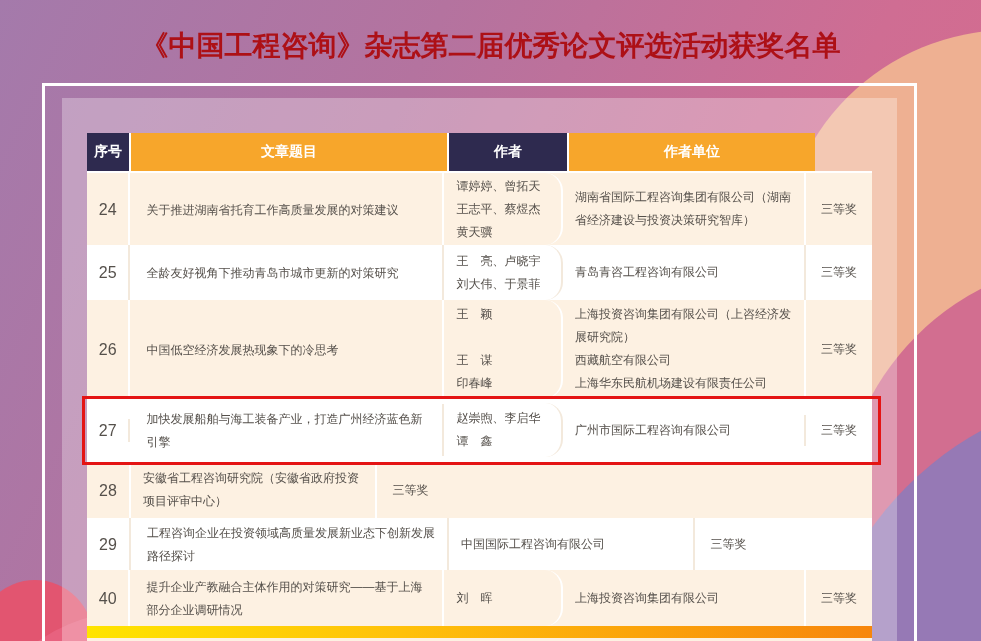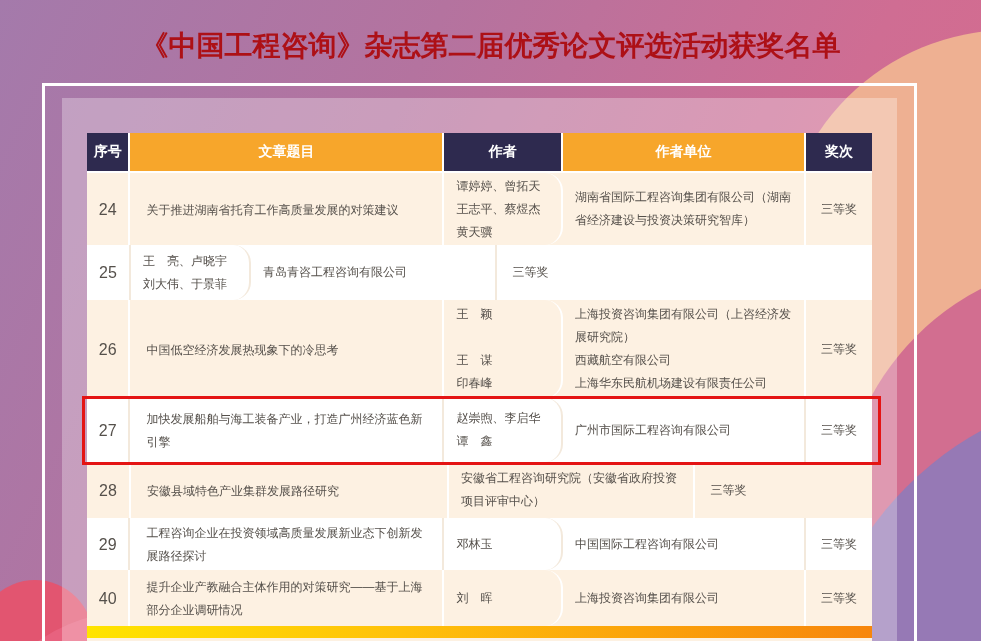--- a/index.html
+++ b/index.html
@@ -90,69 +90,67 @@
 
   <div class="card-outline"></div>
   <div class="card-panel"></div>
 
   <div class="award-table">
     <div class="thead">
       <div class="th th-navy c0">序号</div>
       <div class="th th-orange c1">文章题目</div>
       <div class="th th-navy c2">作者</div>
       <div class="th th-orange c3">作者单位</div>
-      <div class="th th-navy c4">奖次</div>
     </div>
     <div id="tbody">
         <div class="trow cream" style="height: 72px;">
     <div class="cell cell-num c0">24</div>
     <div class="cell cell-title c1">关于推进湖南省托育工作高质量发展的对策建议</div>
     <div class="cell cell-authors c2">谭婷婷、曾拓天
 王志平、蔡煜杰
 黄天骥</div>
     <div class="cell cell-org c3">湖南省国际工程咨询集团有限公司（湖南省经济建设与投资决策研究智库）</div>
     <div class="cell cell-award c4">三等奖</div>
   </div>
         <div class="trow white" style="height: 55px;">
     <div class="cell cell-num c0">25</div>
+    <div class="cell cell-title c1">全龄友好视角下推动青岛市城市更新的对策研究</div>
     <div class="cell cell-authors c2">王　亮、卢晓宇
 刘大伟、于景菲</div>
     <div class="cell cell-org c3">青岛青咨工程咨询有限公司</div>
     <div class="cell cell-award c4">三等奖</div>
   </div>
         <div class="trow cream" style="height: 98px;">
     <div class="cell cell-num c0">26</div>
     <div class="cell cell-title c1">中国低空经济发展热现象下的冷思考</div>
     <div class="cell cell-authors c2">王　颖
 
 王　谋
 印春峰</div>
     <div class="cell cell-org c3">上海投资咨询集团有限公司（上咨经济发展研究院）
 西藏航空有限公司
 上海华东民航机场建设有限责任公司</div>
     <div class="cell cell-award c4">三等奖</div>
   </div>
-        <div class="trow white" style="height: 64px;">
+        <div class="trow white" style="height: 64px; align-items: center;">
     <div class="cell cell-num c0">27</div>
     <div class="cell cell-title c1">加快发展船舶与海工装备产业，打造广州经济蓝色新引擎</div>
     <div class="cell cell-authors c2">赵崇煦、李启华
 谭　鑫</div>
     <div class="cell cell-org c3">广州市国际工程咨询有限公司</div>
     <div class="cell cell-award c4">三等奖</div>
   </div>
         <div class="trow cream" style="height: 56px;">
     <div class="cell cell-num c0">28</div>
-    <div class="cell cell-title c1">安徽县域特色产业集群发展路径研究</div>
     <div class="cell cell-org c3">安徽省工程咨询研究院（安徽省政府投资项目评审中心）</div>
     <div class="cell cell-award c4">三等奖</div>
   </div>
         <div class="trow white" style="height: 52px;">
     <div class="cell cell-num c0">29</div>
     <div class="cell cell-title c1">工程咨询企业在投资领域高质量发展新业态下创新发展路径探讨</div>
-    <div class="cell cell-authors c2">邓林玉</div>
     <div class="cell cell-org c3">中国国际工程咨询有限公司</div>
     <div class="cell cell-award c4">三等奖</div>
   </div>
         <div class="trow cream" style="height: 56px;">
     <div class="cell cell-num c0">40</div>
     <div class="cell cell-title c1">提升企业产教融合主体作用的对策研究——基于上海部分企业调研情况</div>
     <div class="cell cell-authors c2">刘　晖</div>
     <div class="cell cell-org c3">上海投资咨询集团有限公司</div>
     <div class="cell cell-award c4">三等奖</div>
   </div>

